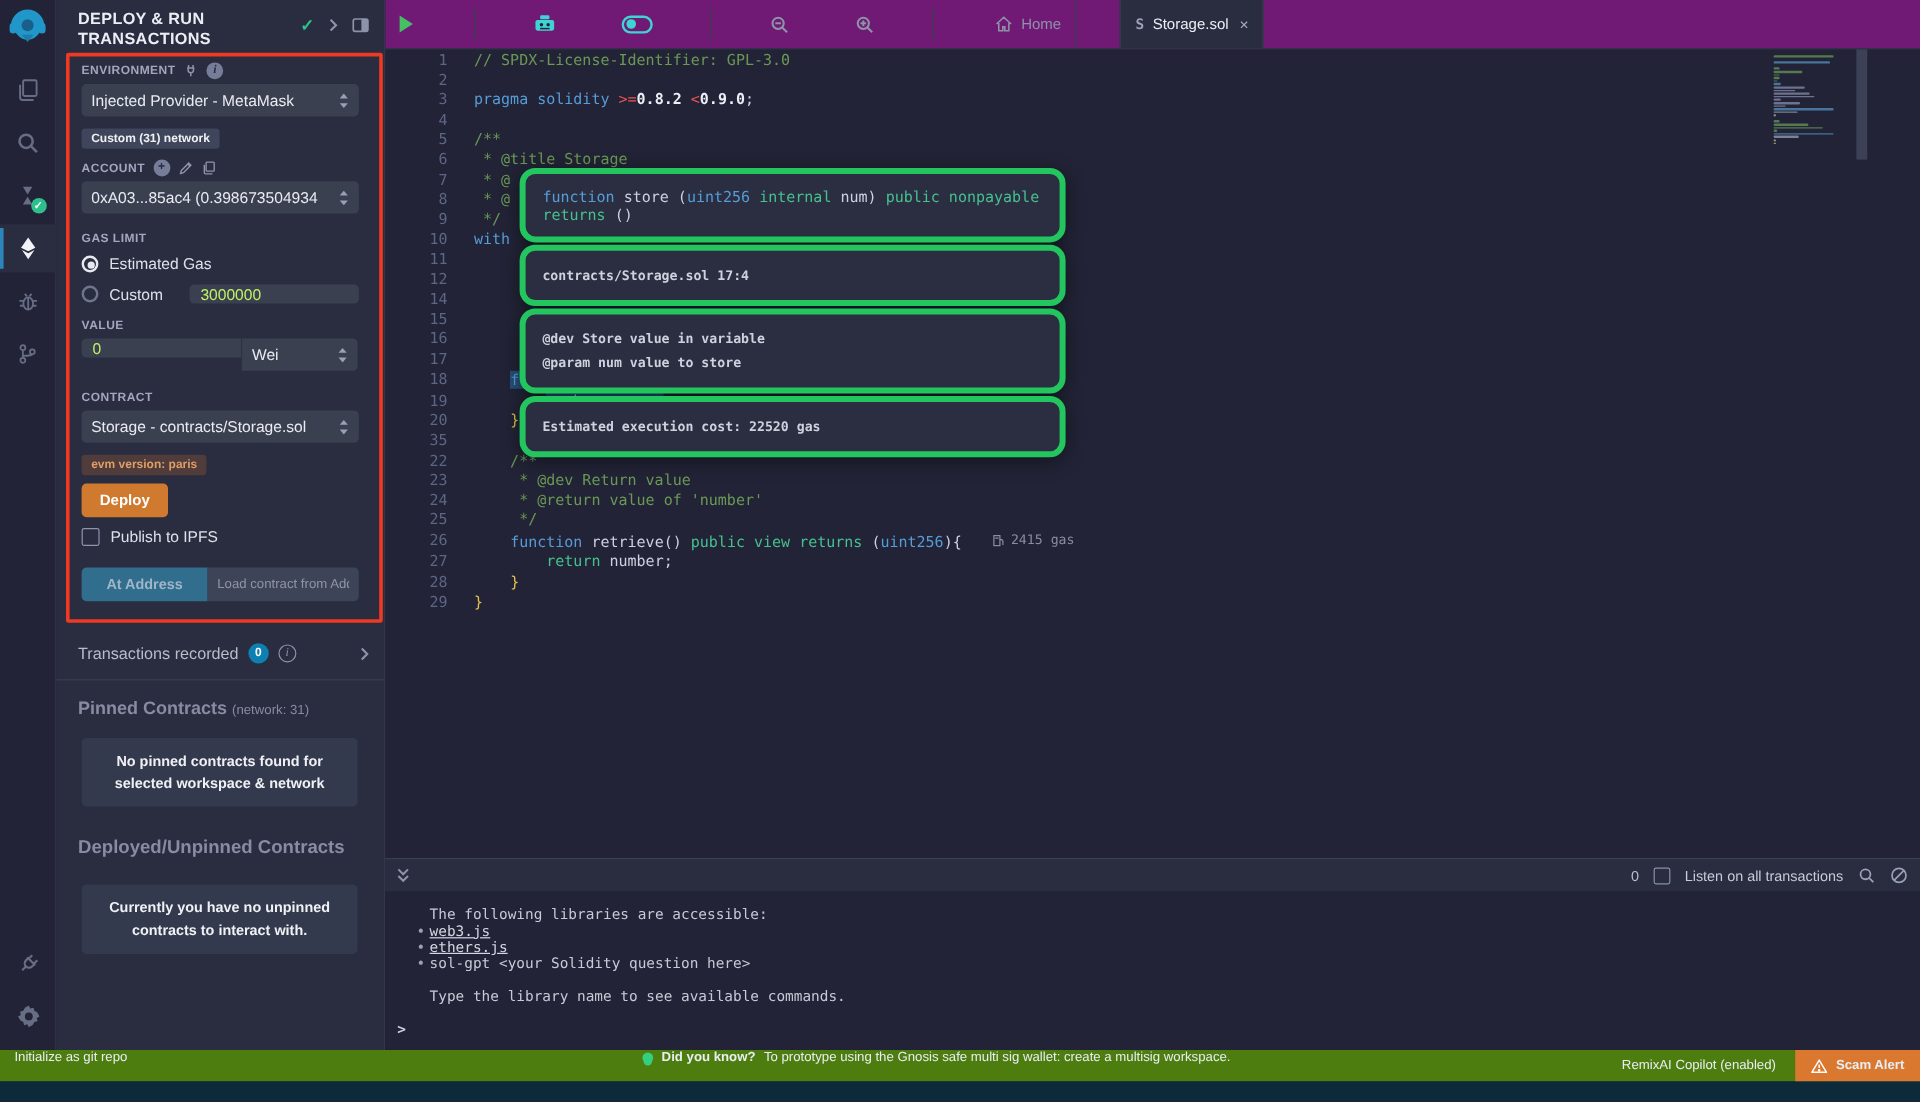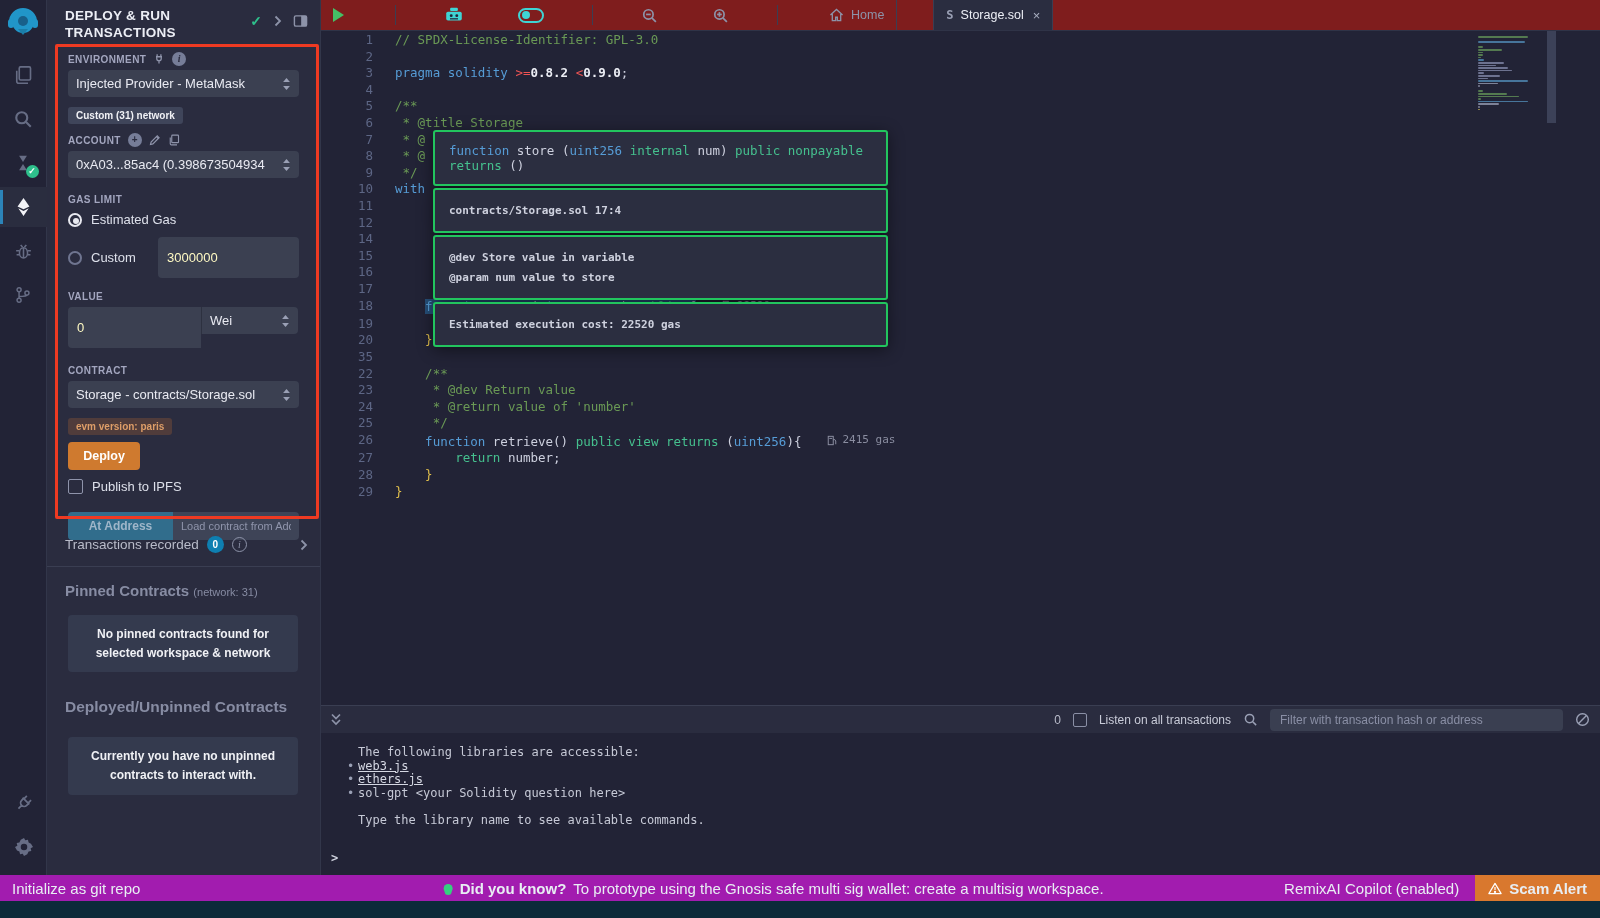--- a/index.html
+++ b/index.html
@@ -34,22 +34,22 @@
     padding:0 8px; font-size:13px; color:#e9eaf2; cursor:pointer; overflow:hidden; white-space:nowrap; }
   .ctrl .val { flex:1; overflow:hidden; white-space:nowrap; }
   .updown { color:#9aa0b5; flex:0 0 auto; margin-left:4px; }
   .pill { display:inline-block; font-size:10px; font-weight:bold; padding:3px 8px; border-radius:3px; }
   .pill-net { background:#3f455a; color:#f0f1f5; }
   .pill-evm { background:rgba(217,120,46,.22); color:#de9e68; }
   .radio { width:14px; height:14px; border-radius:50%; border:2px solid #6f7590; position:relative; flex:0 0 auto; cursor:pointer; }
   .radio.on { border-color:#e8e9f0; }
   .radio.on::after { content:""; position:absolute; left:3px; top:3px; width:6px; height:6px; border-radius:50%; background:#e8e9f0; }
   .row { display:flex; align-items:center; gap:9px; font-size:13px; color:#dde0ea; }
-  .tinput { background:#3b4051; border:none; outline:none; border-radius:4px; height:41px;
-    color:#fef9c3; font-size:13px; padding:0 9px; font-family:"Liberation Sans",sans-serif; }
+  .tinput { background:#3b4051; border:none; outline:none; border-radius:4px; height:16px;
+    color:#bef264; font-size:13px; padding:0 9px; font-family:"Liberation Sans",sans-serif; }
   .btn-deploy { width:72px; height:28px; background:#cf7a2f; border:none; border-radius:4px;
     color:#fff; font-weight:bold; font-size:12.5px; cursor:pointer; }
   .checkbox { width:15px; height:15px; border:1.5px solid #8f94ab; border-radius:2px; background:transparent; cursor:pointer; flex:0 0 auto; }
   .grp { display:flex; }
   .btn-at { width:124px; height:28px; background:#316d8c; border:none; border-radius:4px 0 0 4px;
     color:#9fb6c9; font-weight:bold; font-size:12px; cursor:pointer; }
   .at-input { width:126px; height:28px; border-radius:0 4px 4px 0; background:#3e4457; border:none; outline:none;
     font-size:11px; color:#e9eaf2; padding:0 8px; }
   .at-input::placeholder { color:#8f94ab; }
   .tinput::placeholder { color:#8f94ab; }
@@ -63,21 +63,21 @@
     font-size:10px; line-height:14px; text-align:center; font-weight:bold; font-family:"Liberation Serif",serif; font-style:italic; }
   .p-div { position:absolute; left:0; right:0; top:566px; border-top:1px solid #3a3e52; }
   .sect-h { font-size:15px; font-weight:bold; color:#878ca3; }
   .sect-h small { font-size:11px; font-weight:normal; }
   .empty-box { position:absolute; left:21px; width:230px; background:#343a4e; border-radius:4px;
     display:flex; align-items:center; justify-content:center; text-align:center;
     font-size:12px; font-weight:bold; color:#f0f1f5; line-height:1.55; padding:0 16px; }
 
   
   .main { flex:1; display:flex; flex-direction:column; background:#222336; min-width:0; }
-  .topbar { height:31px; display:flex; align-items:stretch; border-bottom:1px solid #2f3347; background:#7f1d1d;gap:36px; }
+  .topbar { height:41px; display:flex; align-items:stretch; border-bottom:1px solid #2f3347; background:#701a75;gap:36px; }
   .tb-btn { display:flex; align-items:center; justify-content:center; padding:0 9px; cursor:pointer; color:#8d93a9; }
   .tb-sep { width:1px; background:#3a3e52; margin:5px 3px; }
   .play { width:0; height:0; border-left:11px solid #45c065; border-top:7px solid transparent; border-bottom:7px solid transparent; }
   .teal { color:#3fd4d4; }
   .toggle { width:26px; height:15px; border:2px solid #3fd4d4; border-radius:9px; position:relative; }
   .toggle::after { content:""; position:absolute; left:2px; top:1.5px; width:8px; height:8px; border-radius:50%; background:#3fd4d4; }
   .tab { display:flex; align-items:center; gap:7px; padding:0 12px; font-size:12.5px; color:#8d93a9;
     border-right:1px solid #3a3e52; cursor:pointer; }
   .tab.active { background:#2a2d40; color:#eceef5; border-left:1px solid #3a3e52; }
   .s-icon { font-family:"DejaVu Sans Mono",monospace; color:#9aa0b5; font-size:12px; font-weight:bold; }
@@ -93,21 +93,21 @@
   .tk-n { color:#eceef5; font-weight:bold; } .tk-o { color:#ee5353; }
   .tk-p { color:#cdd0de; } .tk-y { color:#e2c04c; }
   .sel { background:#264f78; }
   .gas-ann { color:#8a8da0; font-size:11px; margin-left:26px; display:inline-flex; align-items:center; gap:5px; }
   .minimap { position:absolute; right:68px; top:5px; width:54px; }
   .mm-bar { height:1.6px; margin-bottom:1px; border-radius:1px; opacity:.85; }
   .vscroll { position:absolute; right:44px; top:0; width:9px; height:92px; background:#3c4158; }
 
   .tooltip { position:absolute; left:112px; top:99px; width:455px; z-index:10;
     display:flex; flex-direction:column; gap:2px; filter:drop-shadow(0 3px 8px rgba(0,0,0,.45)); }
-  .tt-card { background:#2b2e40; border:2px solid #22c55e; border-radius:3px; padding:11px 14px;
+  .tt-card { background:#2b2e40; border:5px solid #22c55e; border-radius:13px; padding:11px 14px;
     font-family:"DejaVu Sans Mono",monospace; }
   .tt-sig { font-size:12.5px; }
   .tt-meta { font-size:11px; font-weight:bold; color:#ced1de; line-height:1.75; }
 
   
   .term-head { height:28px; background:#2a2c3f; border-top:1px solid #3a3e52; display:flex; align-items:center;
     padding:0 10px 0 9px; gap:12px; }
   .term-head .right { margin-left:auto; display:flex; align-items:center; gap:12px; }
   .t-count { font-size:12px; color:#b9bcca; }
   .t-label { font-size:12px; color:#c8cbd8; }
@@ -118,22 +118,22 @@
   .terminal { flex:1; position:relative; background:#222336; font-family:"DejaVu Sans Mono",monospace;
     font-size:12px; color:#c6c9d6; padding-top:13px; }
   .term-line { line-height:13.6px; display:flex; }
   .term-line .ind { width:37px; flex:0 0 auto; }
   .term-line .dot { width:11px; margin-left:26px; flex:0 0 auto; color:#9aa0b5; }
   .lib-link { text-decoration:underline; color:#d4d7e2; cursor:pointer; }
   .lib-it { }
   .prompt { position:absolute; left:10px; bottom:10px; color:#d0d3df; font-weight:bold; }
 
   
-  .statusbar { height:26px; background:#a21caf; display:flex; align-items:center; position:relative;
-    color:#e8eef3; font-size:15px; }
+  .statusbar { height:26px; background:#4d7c0f; display:flex; position:relative;
+    color:#e8eef3; font-size:11px; }
   .sb-left { margin-left:12px; }
   .sb-tip { position:absolute; left:50%; transform:translateX(-54%); display:flex; align-items:center; gap:7px; white-space:nowrap; }
   .sb-right { margin-left:auto; display:flex; align-items:center; height:100%; }
   .sb-copilot { margin-right:16px; }
   .scam { height:100%; background:#d9782e; display:flex; align-items:center; gap:7px; padding:0 13px;
     font-weight:bold; cursor:pointer; }
   .bottom-strip { height:17px; background:#0c2a39; }
   .bulb { width:9px; height:9px; border-radius:50%; background:#35d07f; box-shadow:0 3px 0 -1px #35d07f; }
   svg { display:block; }
 </style>
@@ -467,21 +467,20 @@
           <path d="M2 1.5l4 4 4-4M2 7l4 4 4-4"></path>
         </svg>
       <div class="right">
         <span class="t-count">0</span>
         <span class="t-check"></span>
         <span class="t-label">Listen on all transactions</span>
         <svg width="15" height="15" viewBox="0 0 16 16" fill="none" stroke="#9aa0b5" stroke-width="1.6">
             <circle cx="7" cy="7" r="4.4"></circle>
             <line x1="10.4" y1="10.4" x2="14" y2="14"></line>
           </svg>
-        <input class="t-filter" placeholder="Filter with transaction hash or address" style="">
         <svg width="15" height="15" viewBox="0 0 16 16" fill="none" stroke="#9aa0b5" stroke-width="1.5">
             <circle cx="8" cy="8" r="6.2"></circle>
             <line x1="3.8" y1="12.2" x2="12.2" y2="3.8"></line>
           </svg>
       </div>
     </div>
 
     <div class="terminal">
       <div id="term-content">
           <div class="term-line">

